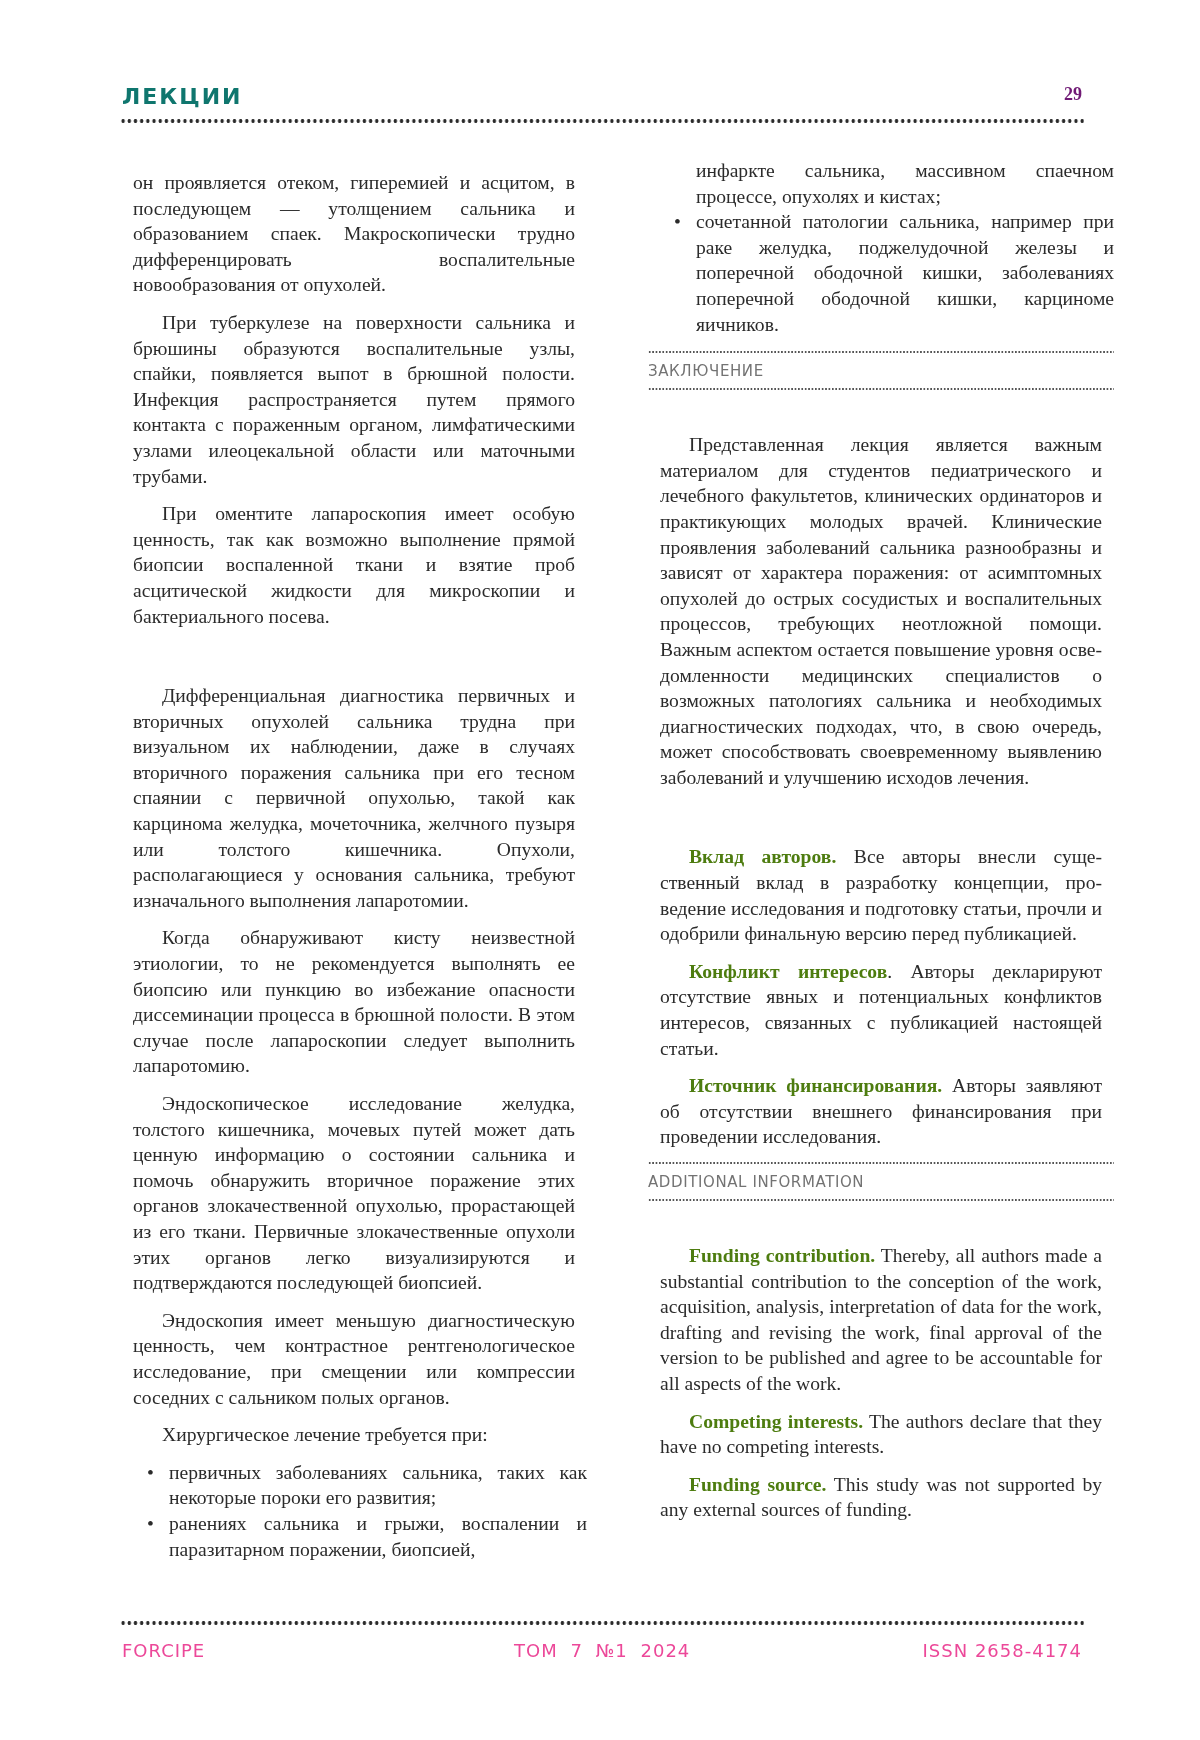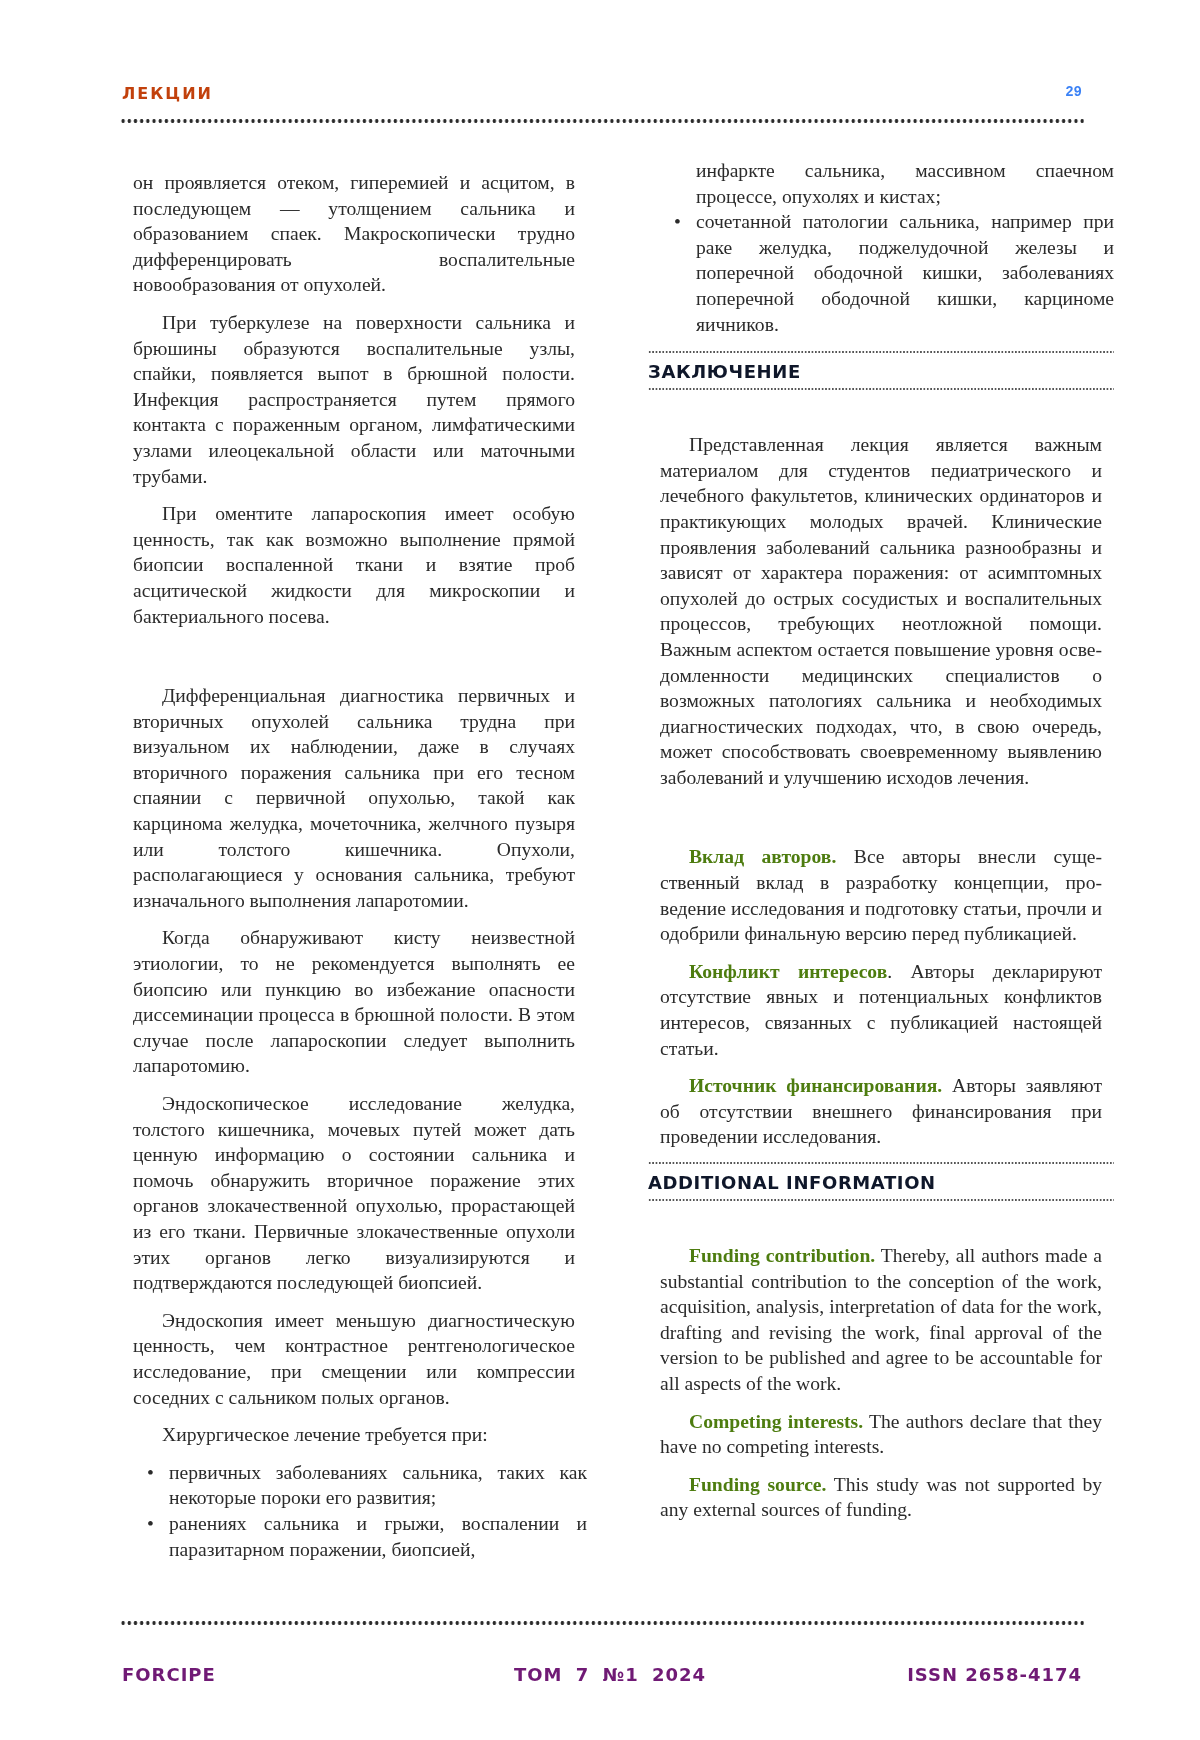--- a/index.html
+++ b/index.html
@@ -1,38 +1,38 @@
 <!DOCTYPE html>
 <html><head>
   <meta charset="utf-8">
   <style>
     html, body { margin: 0; padding: 0; background: #ffffff; }
     body { width: 1200px; height: 1740px; position: relative; overflow: hidden; color: #2a2a2a; }
     .header { position: absolute; left: 122px; top: 84px; width: 960px; height: 30px; }
-    .header .section { position: absolute; left: 0; top: 0; font-family: "DejaVu Sans", sans-serif; font-weight: bold; font-size: 16px; letter-spacing: 2px; color: #c2410c; }
-    .header .page-num { position: absolute; right: 0; top: 0; font-family: Liberation Mono, monospace; font-weight: bold; font-size: 14px; color: #3b82f6; }
+    .header .section { position: absolute; left: 0; top: 0; font-family: "DejaVu Sans", sans-serif; font-weight: bold; font-size: 22px; letter-spacing: 2px; color: #0f766e; }
+    .header .page-num { position: absolute; right: 0; top: 0; font-family: Liberation Serif, serif; font-weight: bold; font-size: 18px; color: #701a75; }
     .dots-heavy { position: absolute; left: 120px; width: 964px; height: 4px;
       background-image: radial-gradient(circle, #2a2a2a 1.7px, transparent 1.9px);
       background-size: 6.2px 4px; background-repeat: repeat-x; }
     .dots-light { height: 2px; width: 100%;
       background-image: radial-gradient(circle, #555 0.8px, transparent 1px);
       background-size: 3.4px 2px; background-repeat: repeat-x; }
     .col { position: absolute; top: 158px; width: 466px; font-family: "Liberation Serif", serif; font-size: 19.6px; line-height: 25.6px; color: #2b2b2b; }
     .col-left { left: 121px; }
     .col-right { left: 648px; top: 158px; }
     p { margin: 12px; text-align: justify; hyphens: manual; }
     p.indent { text-indent: 29px; }
     ul { margin: 0; padding: 0 0 0 48px; list-style: none; }
     ul li { position: relative; text-align: justify; }
     ul li .bullet { position: absolute; left: -22px; top: 0; }
     .h-block { margin: 10px 0 0 0; }
-    .h-title { font-family: "DejaVu Sans", sans-serif; font-weight: bold; font-size: 18px; line-height: 25px; letter-spacing: 0.6px; color: #0f172a; padding: 6px 0 4px 0; }
+    .h-title { font-family: "DejaVu Sans", sans-serif; font-weight: normal; font-size: 15px; line-height: 25px; letter-spacing: 0.6px; color: #737373; padding: 6px 0 4px 0; }
     .h-gap { height: 30px; }
     b { font-weight: bold; color: #4d7c0f; }
-    .footer { position: absolute; left: 122px; top: 1640px; width: 960px; height: 30px; font-family: "DejaVu Sans", sans-serif; font-weight: bold; font-size: 18px; letter-spacing: 1px; color: #701a75; margin-top: 24px; }
+    .footer { position: absolute; left: 122px; top: 1640px; width: 960px; height: 30px; font-family: "DejaVu Sans", sans-serif; font-weight: normal; font-size: 18px; letter-spacing: 1px; color: #ec4899; }
     .footer .journal { position: absolute; left: 0; top: 0; }
     .footer .issue { position: absolute; left: 392px; top: 0; word-spacing: 6px; }
     .footer .issn { position: absolute; right: 0; top: 0; }
   </style>
 </head>
 <body>
 
 <div class="header">
   <span class="section">ЛЕКЦИИ</span>
   <span class="page-num">29</span>

